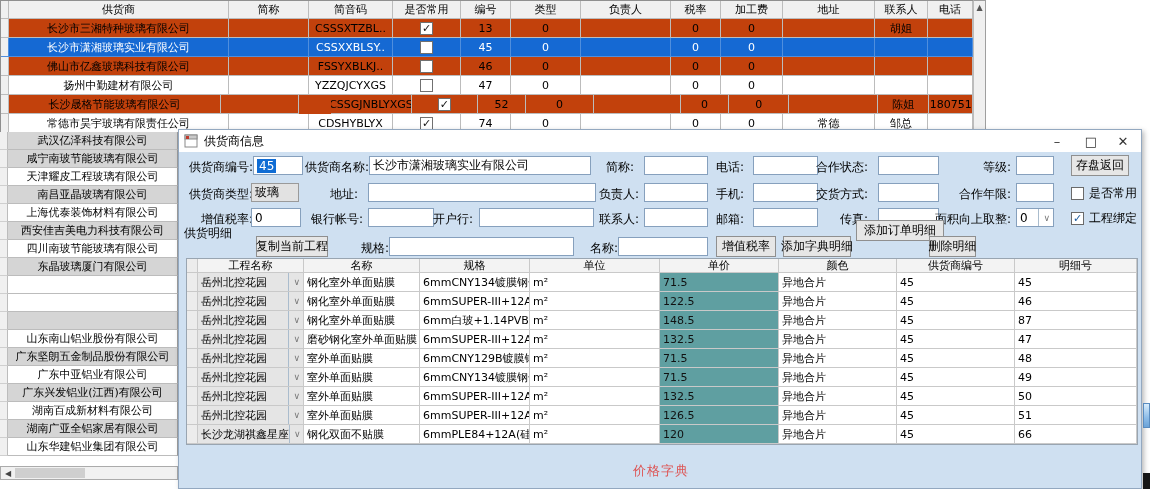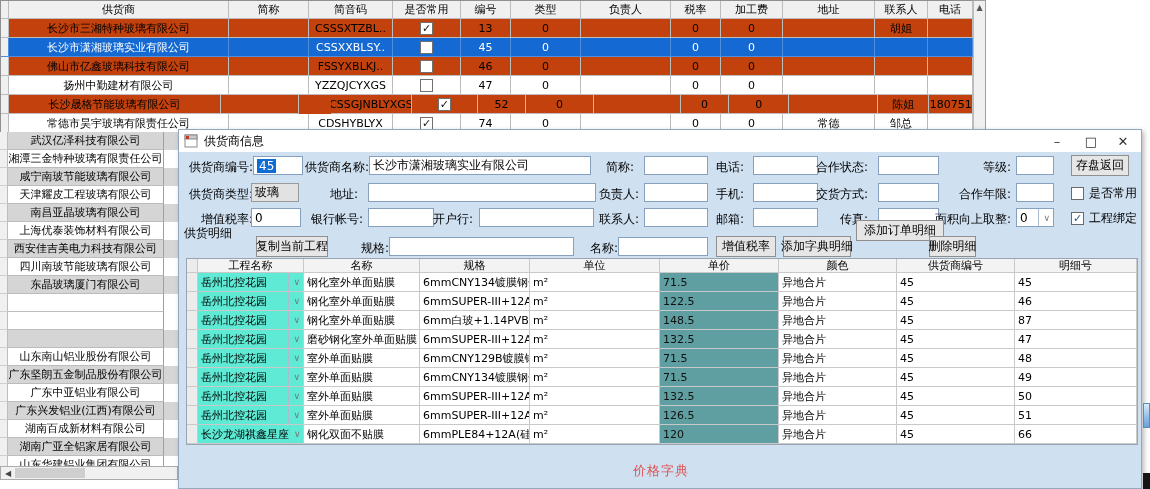--- a/index.html
+++ b/index.html
@@ -23,21 +23,21 @@
   #vscroll{position:absolute;left:973px;top:0;width:13px;height:132px;background:#f0f0f0;
            border:1px solid #9f9f9f;border-left:1px solid #bcbcbc;box-sizing:border-box;font-size:8px;color:#555}
   #vscroll .arr{display:block;text-align:center;height:13px;line-height:13px}
   #vscroll .thumb{margin:2px 2px;height:46px;background:#cdcdcd}
 
   
   #left-list{position:absolute;left:0;top:132px;width:178px}
   .lrow{display:flex;height:18px;background:#fff}
   .lrow.shade{background:#d5d5d5}
   .lrow .strip{width:8px;border-right:1px solid #bcbcbc;border-bottom:1px solid #cfcfcf;box-sizing:border-box}
-  .lrow .name{width:156px;box-sizing:border-box;border-right:1px solid #9f9f9f;border-bottom:1px solid #bcbcbc;
+  .lrow .name{width:170px;box-sizing:border-box;border-right:1px solid #9f9f9f;border-bottom:1px solid #bcbcbc;
               font-size:11px;display:flex;align-items:center;justify-content:center;white-space:nowrap;overflow:hidden}
   #hscroll{position:absolute;left:0;top:466px;width:178px;height:14px;background:#f1f1f1;
            border:1px solid #ababab;box-sizing:border-box;display:flex;align-items:center;font-size:8px;color:#444}
   #hscroll .arr{width:14px;text-align:center}
   #hscroll .thumb{width:70px;height:10px;background:#cfcfcf}
 
   
   #dialog{position:absolute;left:178px;top:129px;width:964px;height:360px;background:#cfe0f1;
           border:1px solid #93a8c0;box-sizing:border-box;box-shadow:2px 2px 5px rgba(0,0,0,.28)}
   #titlebar{position:absolute;left:0;top:0;right:0;height:22px;background:#fff;display:flex;align-items:center}
@@ -59,21 +59,21 @@
   #grp-label{position:absolute;left:5px;top:95px;font-size:12px}
 
   
   #grid{position:absolute;left:7px;top:128px;width:950px;background:#fff;border:1px solid #99a5b1;box-sizing:content-box}
   .grow{display:flex;height:19px;background:#fff}
   .grow.ghead{height:14px;background:#f3f3f3}
   .gcell{box-sizing:border-box;border-right:1px solid #c9c9c9;border-bottom:1px solid #c9c9c9;
          font-size:11px;display:flex;align-items:center;padding:0 3px;white-space:nowrap;overflow:hidden}
   .ghead .gcell{justify-content:center;padding:0}
   .gsel{background:#ececec}
-  .combo{background:#5eead4}
+  .combo{background:#e5e5e5}
   .price{background:#5f9fa1;color:#111}
   #grid-footer{position:absolute;left:7px;top:332px;width:950px;text-align:center;
                font-size:13px;color:#dd5555;letter-spacing:1px}
 
   
   #blue-thumb{position:absolute;left:1143px;top:403px;width:7px;height:25px;
               background:linear-gradient(#d9edfc,#8cbce8 60%,#6ba3d8);border:1px solid #5a8cc0;box-sizing:border-box}
   #dark-glyph{position:absolute;left:1143px;top:473px;width:7px;height:16px;background:#161616}
 </style>
 </head>
@@ -203,24 +203,20 @@
   <div id="vscroll">
     <span class="arr">▲</span>
     <span class="thumb"></span>
   </div>
 
   <div id="left-list">
       <div class="lrow shade">
         <div class="strip"></div>
         <div class="name">武汉亿泽科技有限公司</div>
       </div>
-      <div class="lrow">
-        <div class="strip"></div>
-        <div class="name">湘潭三金特种玻璃有限责任公司</div>
-      </div>
       <div class="lrow shade">
         <div class="strip"></div>
         <div class="name">咸宁南玻节能玻璃有限公司</div>
       </div>
       <div class="lrow">
         <div class="strip"></div>
         <div class="name">天津耀皮工程玻璃有限公司</div>
       </div>
       <div class="lrow shade">
         <div class="strip"></div>

